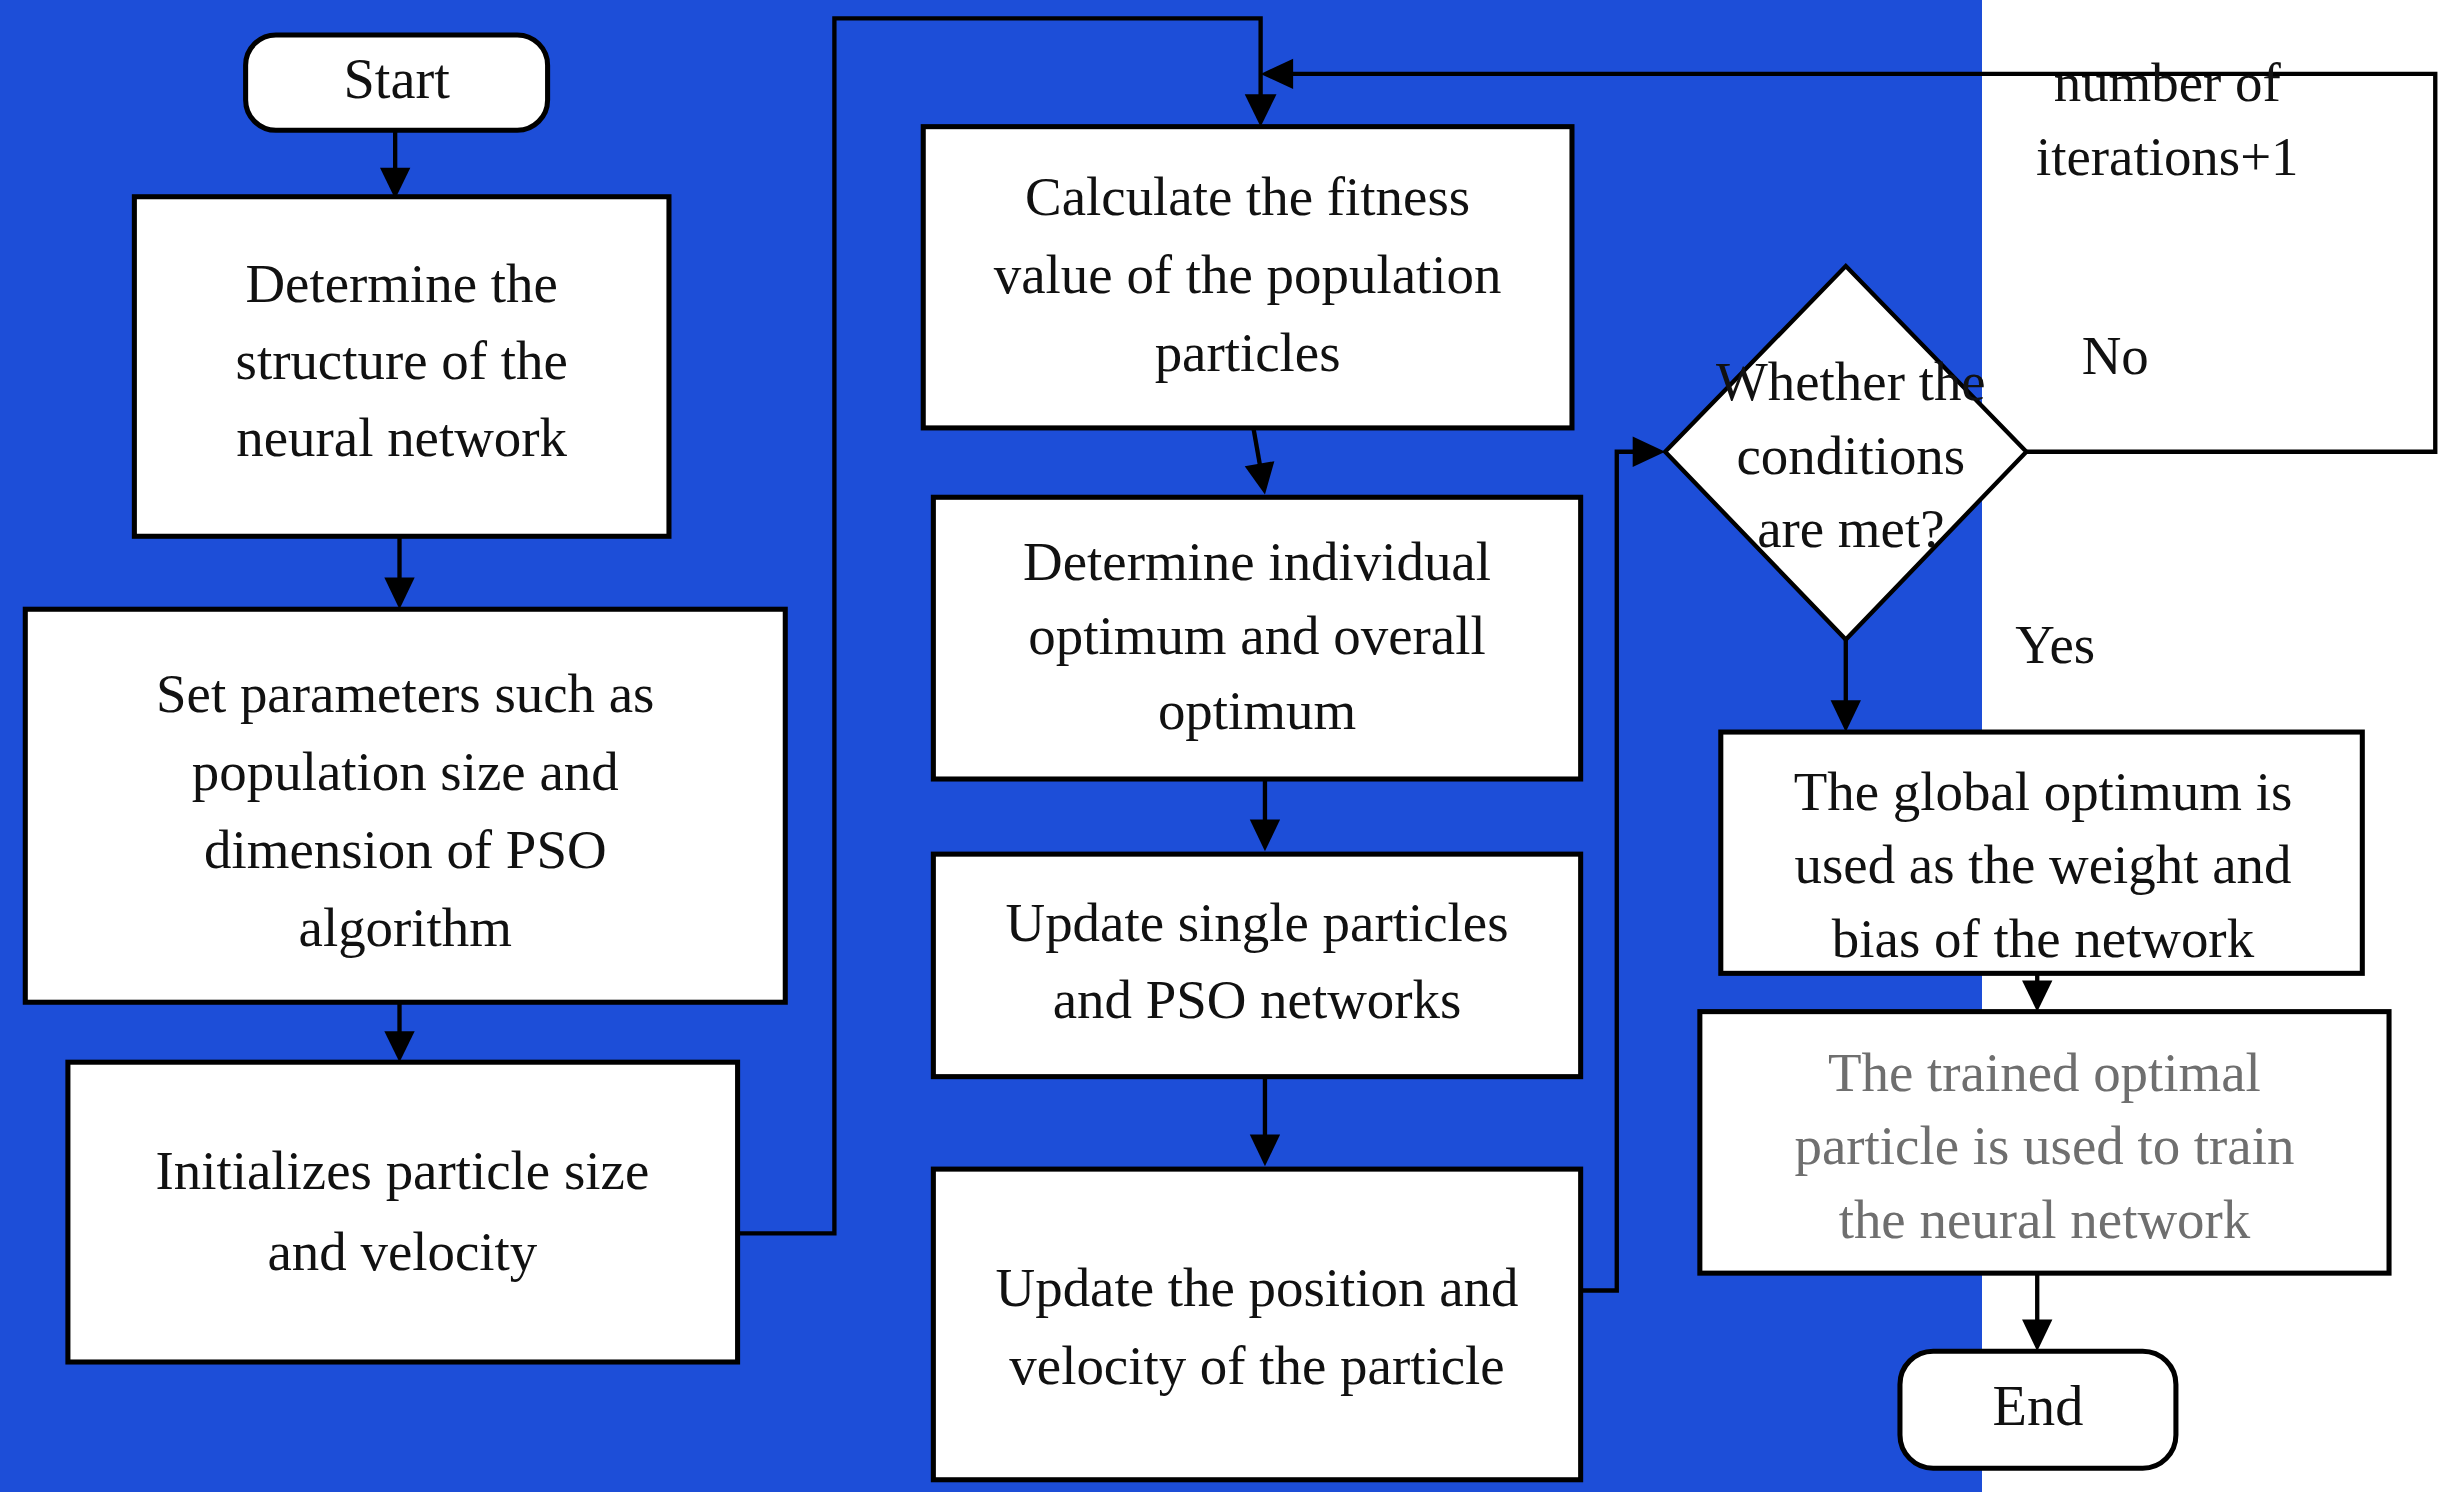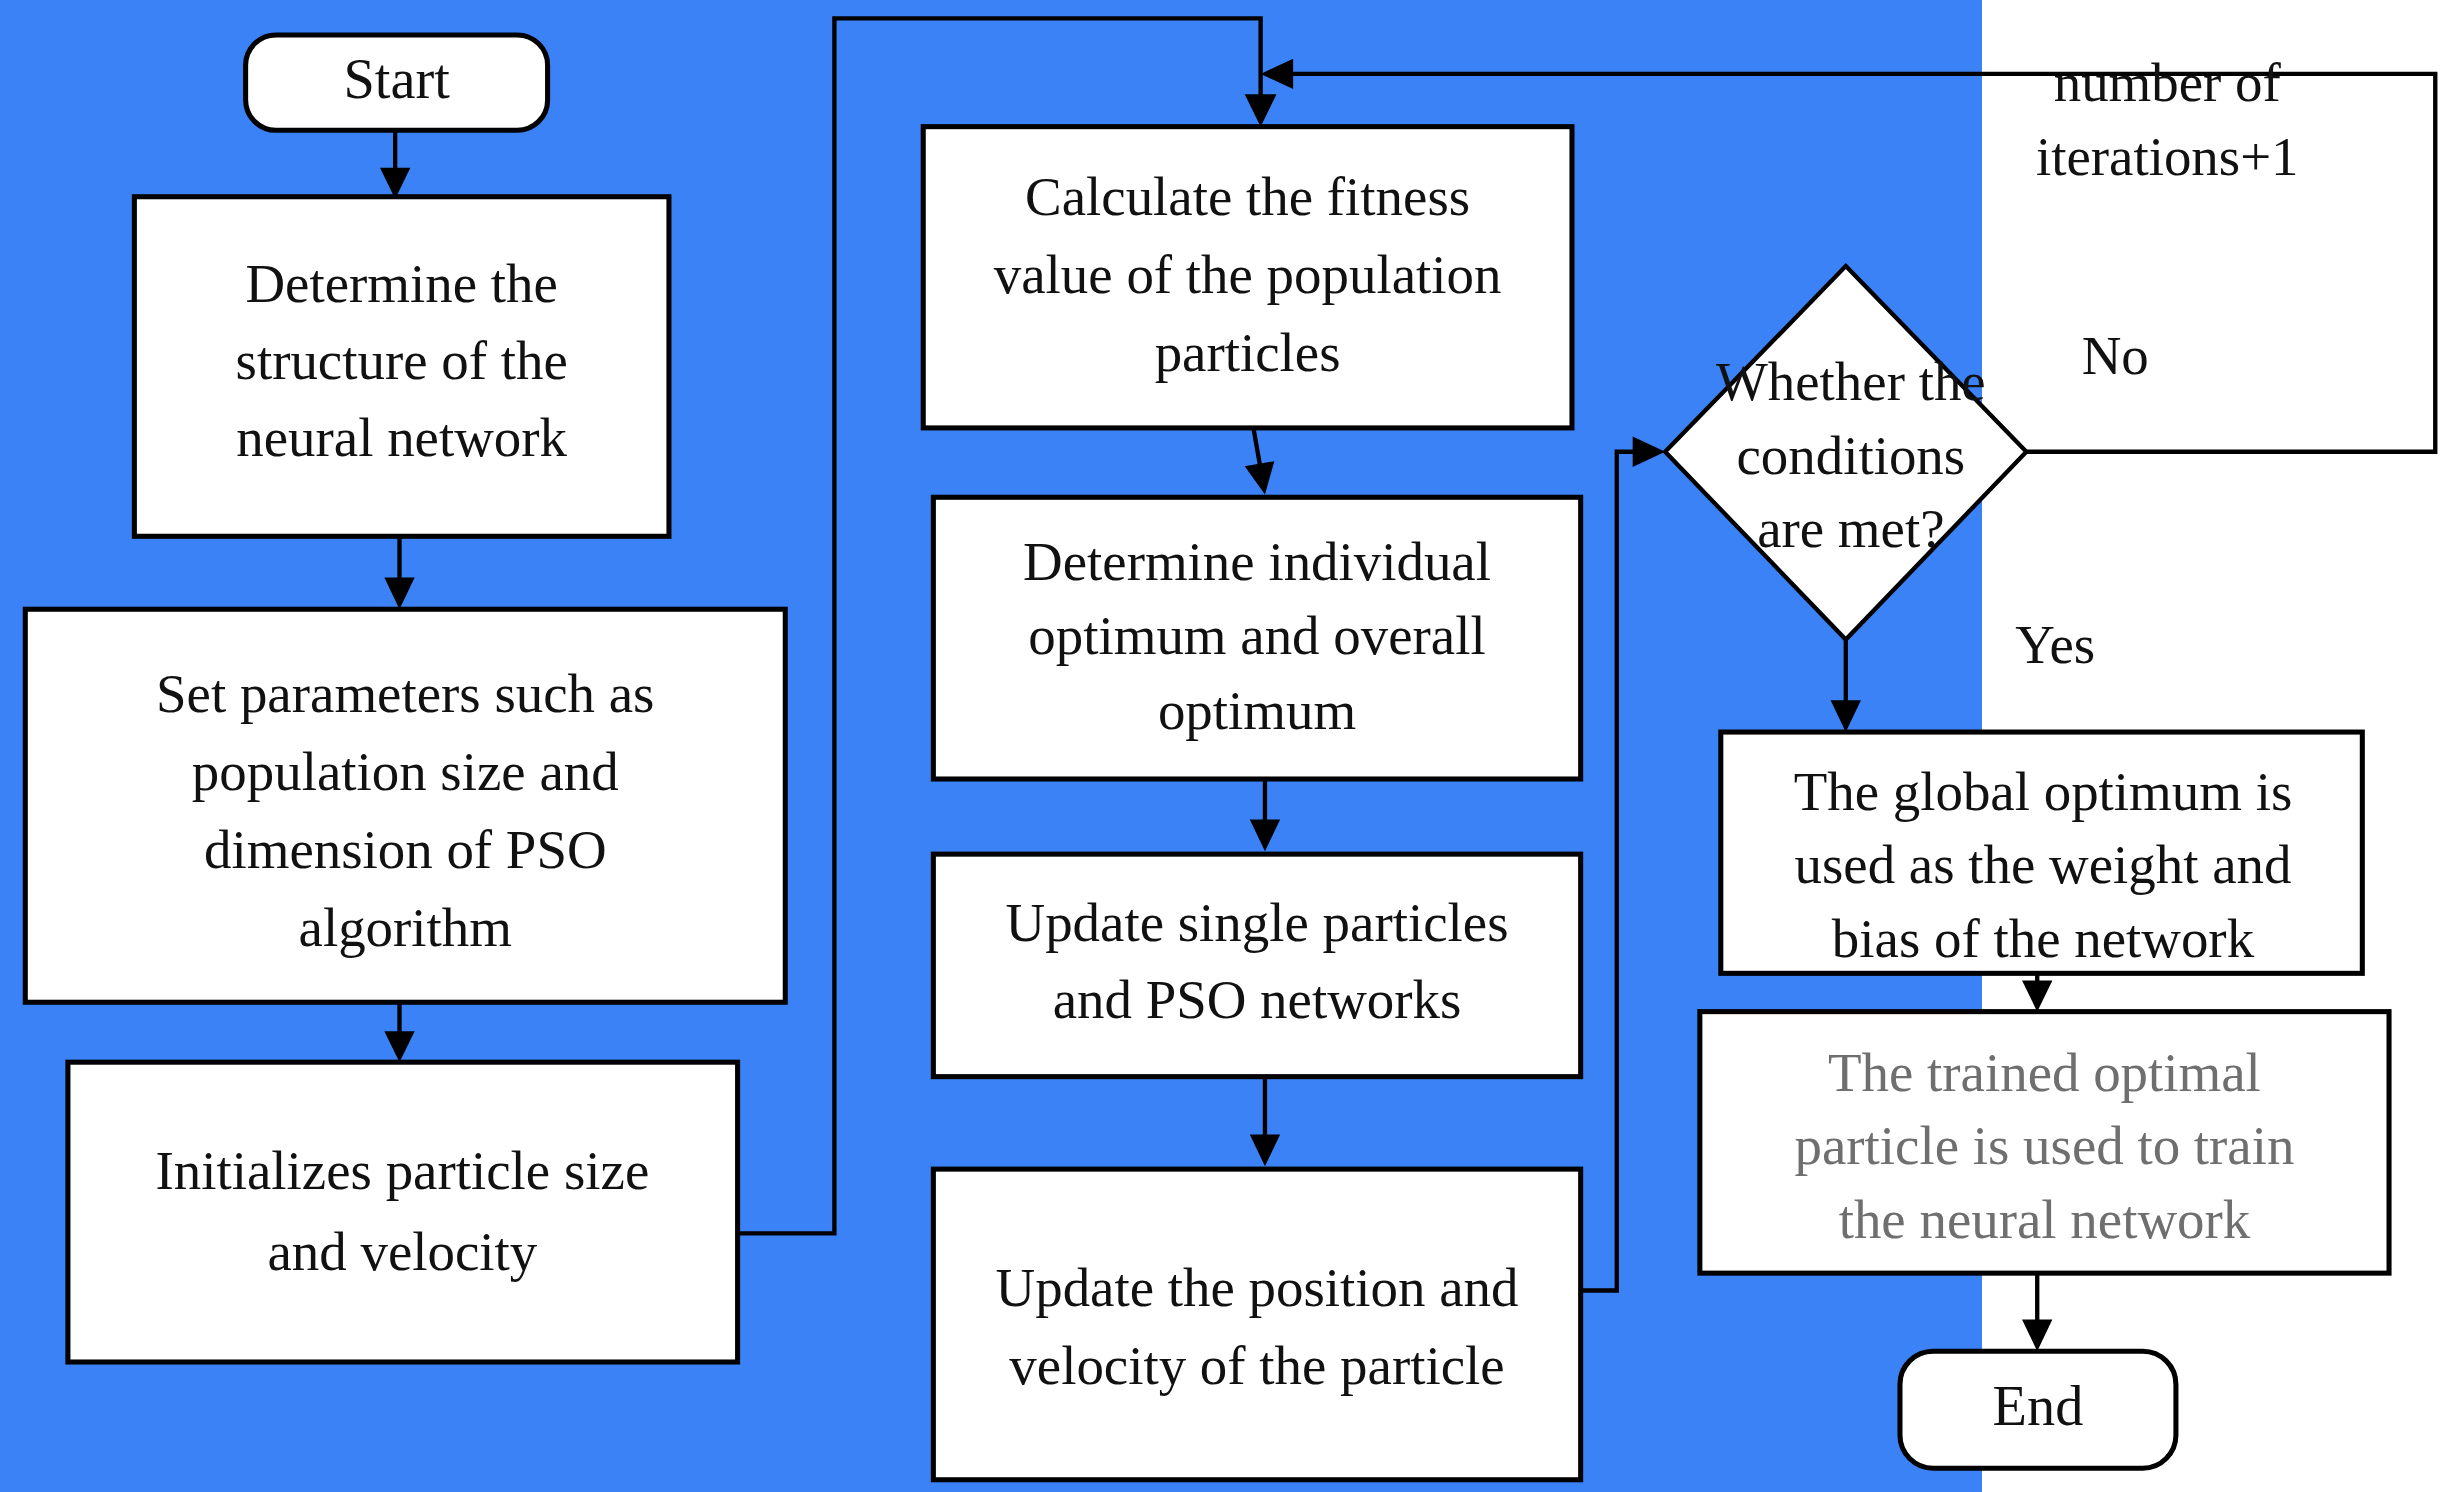--- a/index.html
+++ b/index.html
@@ -10,21 +10,21 @@
   body {
     width: 2462px;
     height: 1493px;
     font-family: "Liberation Serif", "DejaVu Serif", serif;
     overflow: hidden;
   }
   #flow-root {
     position: relative;
     width: 1982px;
     height: 1493px;
-    background: #3b82f6;
+    background: #1d4ed8;
   }
   svg.flow-canvas {
     position: absolute;
     top: 0;
     left: 0;
     width: 2462px;
     height: 1493px;
     display: block;
   }
   .node-shape {

